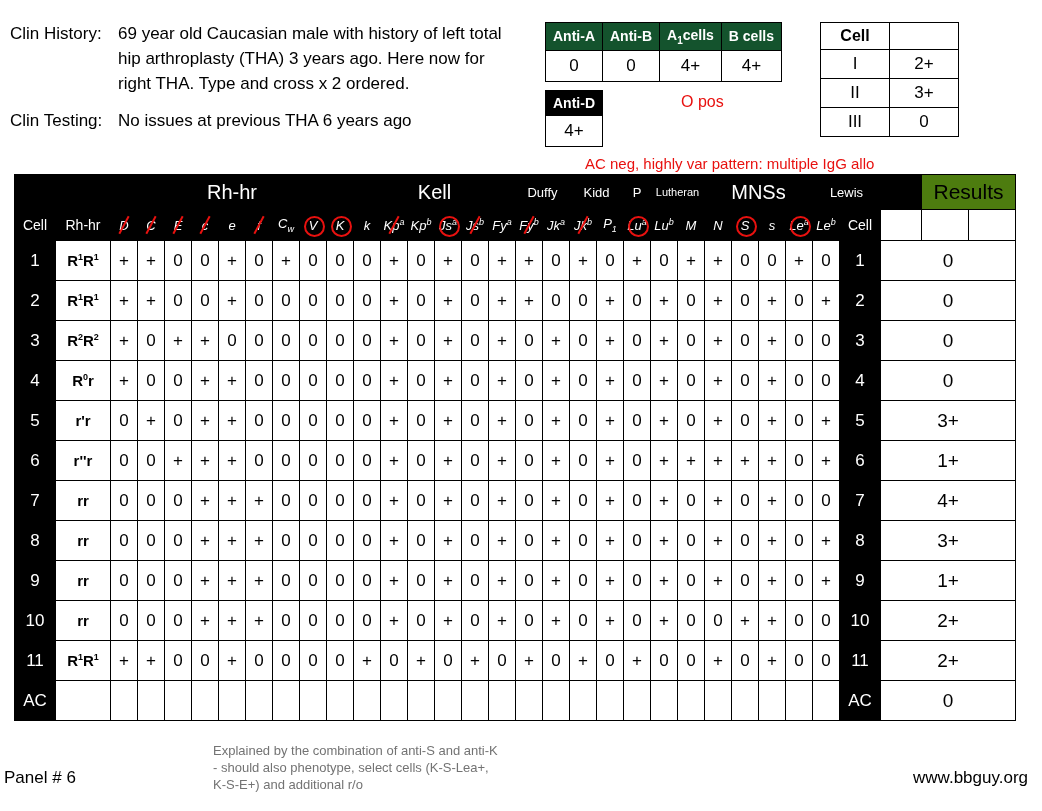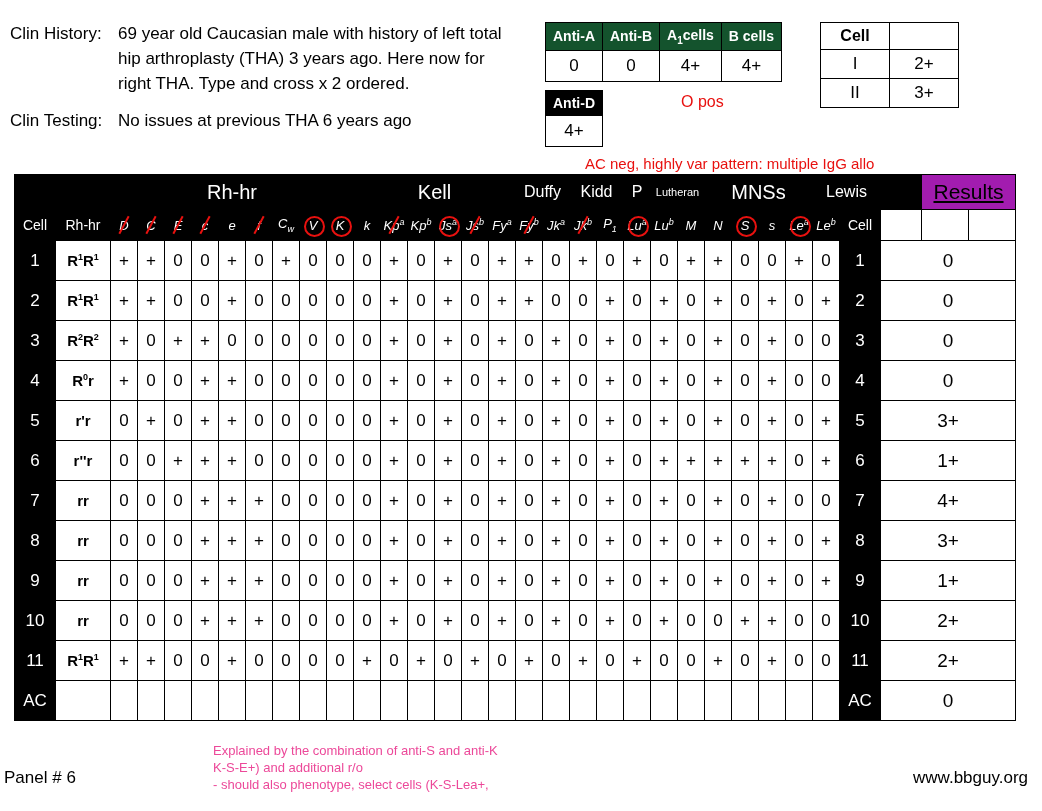--- a/index.html
+++ b/index.html
@@ -29,36 +29,36 @@
   .cellt th{background:#fff;color:#000;font-size:16px;font-weight:bold;border:1.5px solid #000;padding:4px 10px;text-align:center;}
   .cellt td{font-size:17px;border:1.5px solid #000;padding:4px 10px;text-align:center;min-width:48px;}
 
   .acnote{position:absolute;left:585px;top:155px;color:#e8110f;font-size:15px;white-space:nowrap;}
 
   
   .panel{position:absolute;left:14px;top:174px;border-collapse:collapse;table-layout:fixed;}
   .panel td,.panel th{border:1px solid #000;padding:0;text-align:center;vertical-align:middle;}
   .grp{background:#000;color:#fff;font-size:20px;font-weight:normal;height:34px;}
   .grp.small{font-size:11px;}
-  .grp.med{font-size:16px;}
+  .grp.med{font-size:13px;}
   .ant{background:#000;color:#fff;font-size:13px;font-style:italic;height:30px;}
   .cellhdr{background:#000;color:#fff;font-size:14px;height:30px;}
   .cellnum{background:#000;color:#fff;font-size:17px;height:39px;width:40px;}
   .rhhr{font-size:15px;height:39px;font-weight:bold;}
   .rx{font-size:17px;height:39px;}
   .resultcell{font-size:19px;text-align:left;padding-left:9px;}
-  .resulthdr{font-size:21px;background:#a21caf;color:#000;text-decoration:underline;}
+  .resulthdr{font-size:21px;background:#4d7c0f;color:#000;}
   .sup{font-size:9px;vertical-align:super;}
   .sub{font-size:9px;vertical-align:sub;}
   .circ{position:absolute;border:2px solid #e8110f;border-radius:50%;width:17px;height:17px;}
   .slash{position:absolute;width:2px;height:20px;background:#e8110f;transform:rotate(28deg);}
 
   .footL{position:absolute;left:4px;top:768px;font-size:17px;}
   .footR{position:absolute;right:14px;top:768px;font-size:17px;}
-  .expl{position:absolute;left:213px;top:742px;color:#ec4899;font-size:13px;line-height:17px;}
+  .expl{position:absolute;left:213px;top:742px;color:#737373;font-size:13px;line-height:17px;}
 </style>
 </head>
 <body>
 
 <div class="hdr">
   <div class="hdr-row">
     <div class="hdr-label">Clin History:</div>
     <div class="hdr-val">69 year old Caucasian male with history of left total</div>
   </div>
   <div class="hdr-row">
@@ -112,20 +112,24 @@
     <th>Cell</th>
     <th></th>
   </tr>
   <tr>
     <td>I</td>
     <td>2+</td>
   </tr>
   <tr>
     <td>II</td>
     <td>3+</td>
+  </tr>
+  <tr>
+    <td>III</td>
+    <td>0</td>
   </tr>
 </tbody>
   </table>
 
 <div class="acnote">AC neg, highly var pattern: multiple IgG allo</div>
 
 <table class="panel" id="panel-table">
     <tbody>
       <tr>
         <td class="grp" style="width:40px"></td>
@@ -588,18 +592,18 @@
     <div class="slash" style="left: 474px; top: 215px; position: absolute;"></div>
     <div class="slash" style="left: 528px; top: 215px; position: absolute;"></div>
     <div class="slash" style="left: 582px; top: 215px; position: absolute;"></div>
     <div class="circ" style="left: 628px; top: 216px; position: absolute;"></div>
     <div class="circ" style="left: 736px; top: 216px; position: absolute;"></div>
     <div class="circ" style="left: 790px; top: 216px; position: absolute;"></div>
   </div>
 
 <div class="expl">
   <div>Explained by the combination of anti-S and anti-K</div>
+  <div>- should also phenotype, select cells (K-S-Lea+,</div>
   <div>K-S-E+) and additional r/o</div>
-  <div>- should also phenotype, select cells (K-S-Lea+,</div>
 </div>
 
 <div class="footL">Panel # 6</div>
 <div class="footR">www.bbguy.org</div>
 
 </body></html>

